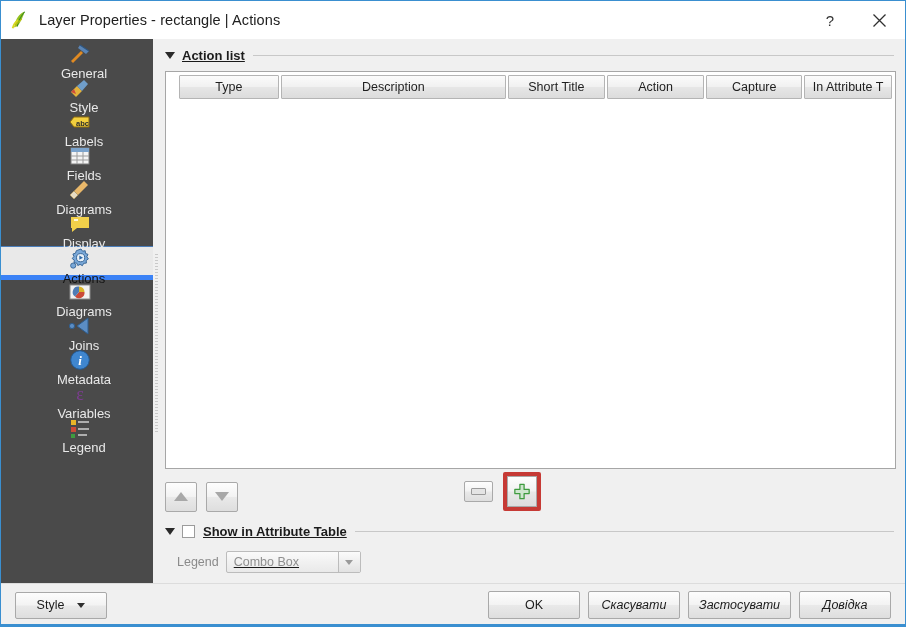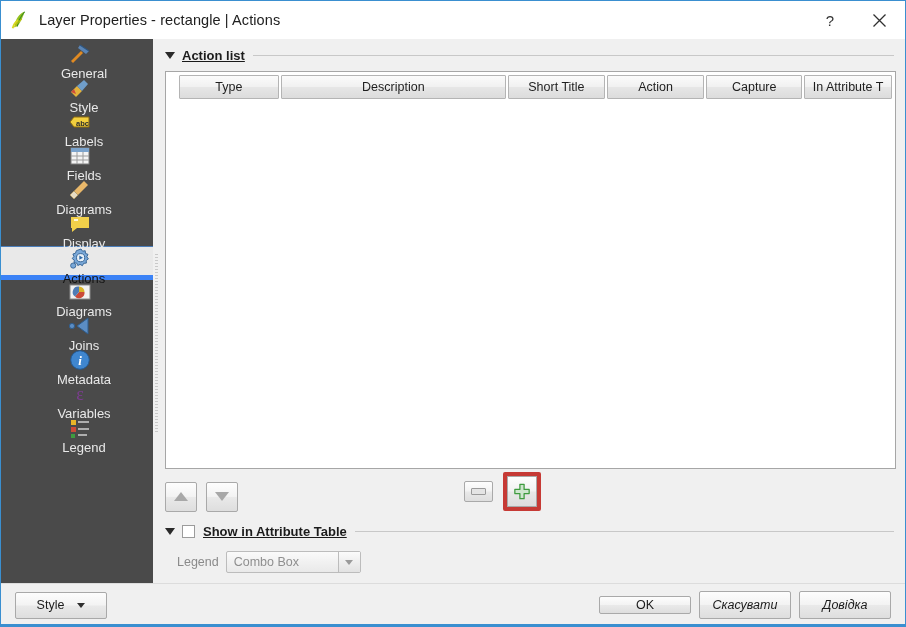--- a/index.html
+++ b/index.html
@@ -288,20 +288,21 @@
     margin-right: 7px;
   }
   .combo {
     width: 135px; height: 22px;
     display: flex;
     border: 1px solid #bcbcbc;
     background: linear-gradient(to bottom, #fafafa 0%, #f1f1f1 50%, #e9e9e9 100%);
     box-sizing: border-box;
     border-radius: 2px;
     align-items: stretch;
+    text-decoration: underline;
   }
   .combo .val {
     flex: 1 1 auto;
     display: flex; align-items: center;
     padding-left: 7px;
     color: #8f8f8f;
     font-size: 12.5px;
     white-space: nowrap;
   }
   .combo .drop {
@@ -330,21 +331,21 @@
     border-top: 1px solid #dcdcdc;
   }
   .style-btn {
     width: 92px; height: 27px;
     display: flex; align-items: center; justify-content: center;
     gap: 13px;
     padding: 0;
   }
   .footer-spacer { flex: 1 1 auto; }
   .footer .btn + .btn { margin-left: 8px; }
-  .btn-ok { width: 92px; height: 18px; }
+  .btn-ok { width: 92px; height: 28px; }
   .btn-wide { height: 28px; min-width: 92px; font-style: italic; }
   .bottom-accent {
     position: absolute;
     left: 0; bottom: 0;
     width: 906px; height: 2px;
     background: #3a8fd0;
   }
 </style>
 </head>
 <body>
@@ -545,17 +546,18 @@
   </div>
 
   <div class="footer">
     <button class="btn style-btn">
       <span>Style</span>
       <span class="caret dark"></span>
     </button>
     <span class="footer-spacer"></span>
     <button class="btn btn-ok">OK</button>
     <button class="btn btn-wide">Скасувати</button>
+    <button class="btn btn-wide">Застосувати</button>
     <button class="btn btn-wide">Довідка</button>
   </div>
 
   <div class="bottom-accent"></div>
 </div>
 
 </body></html>

